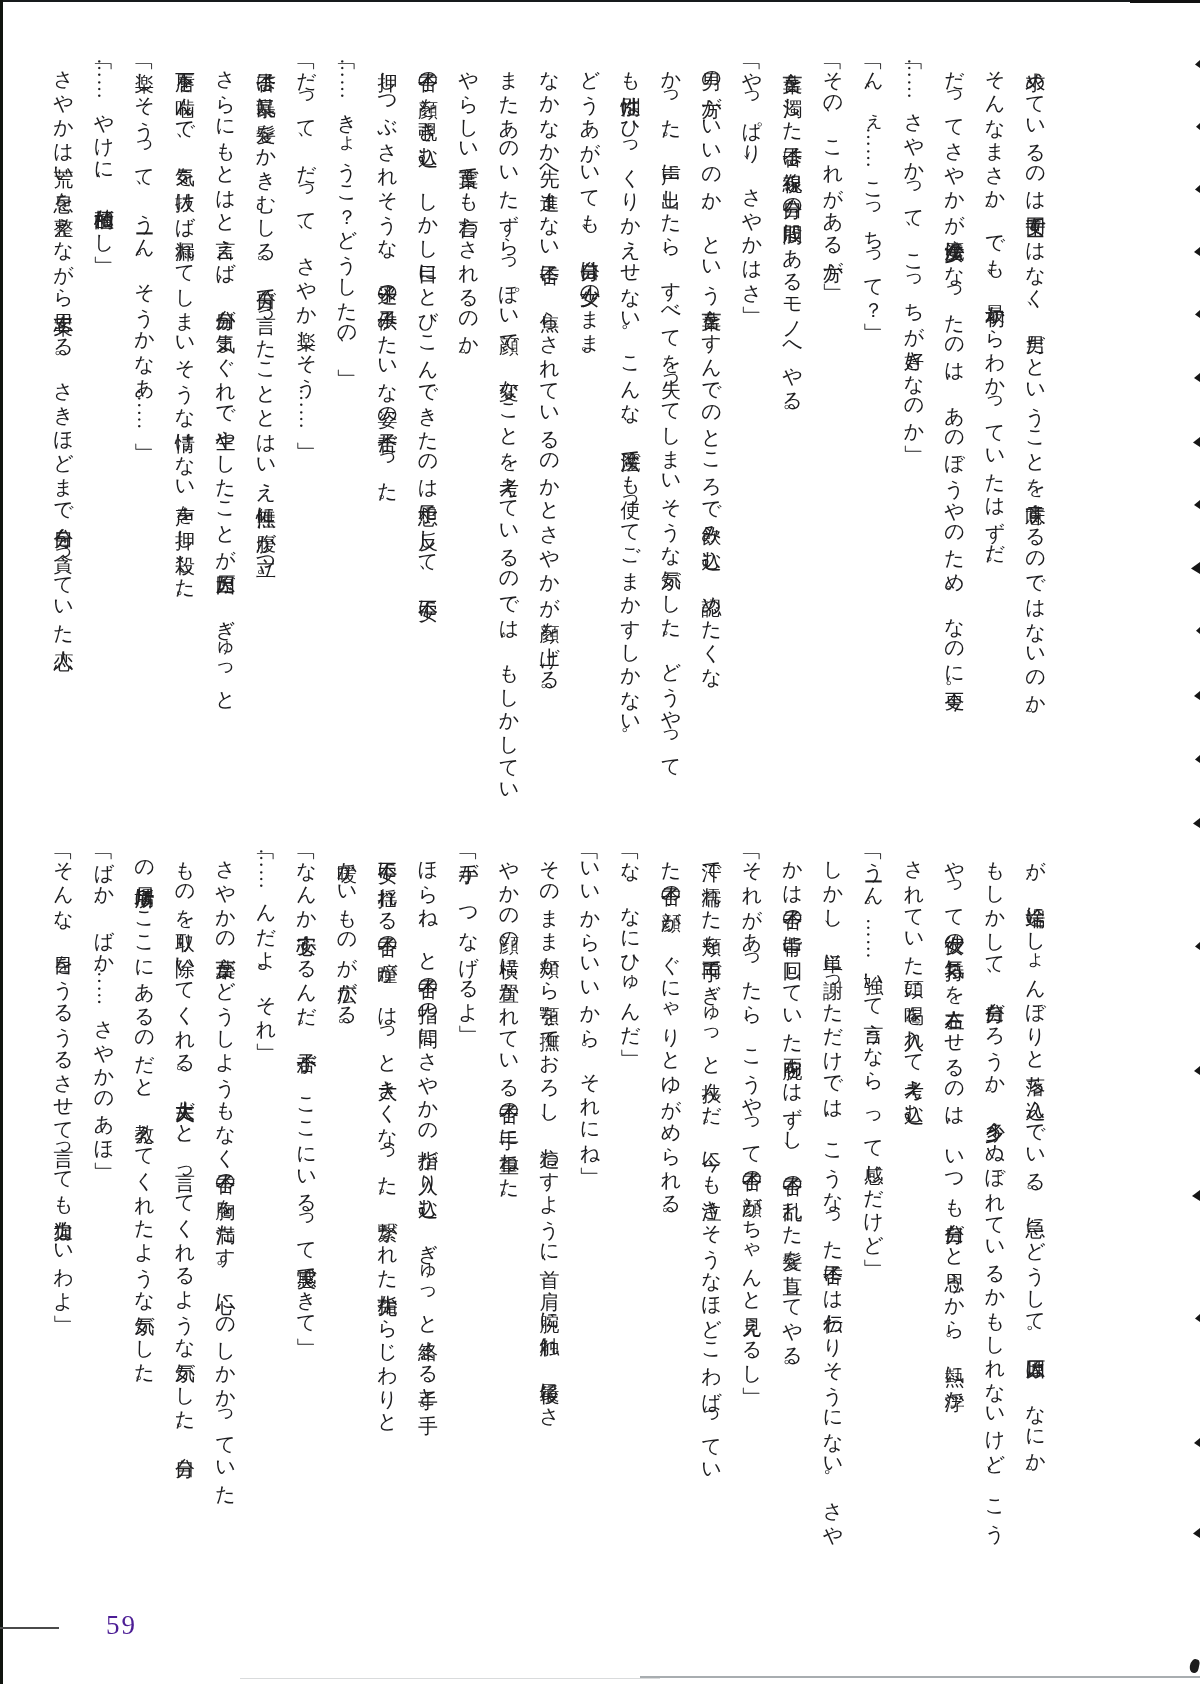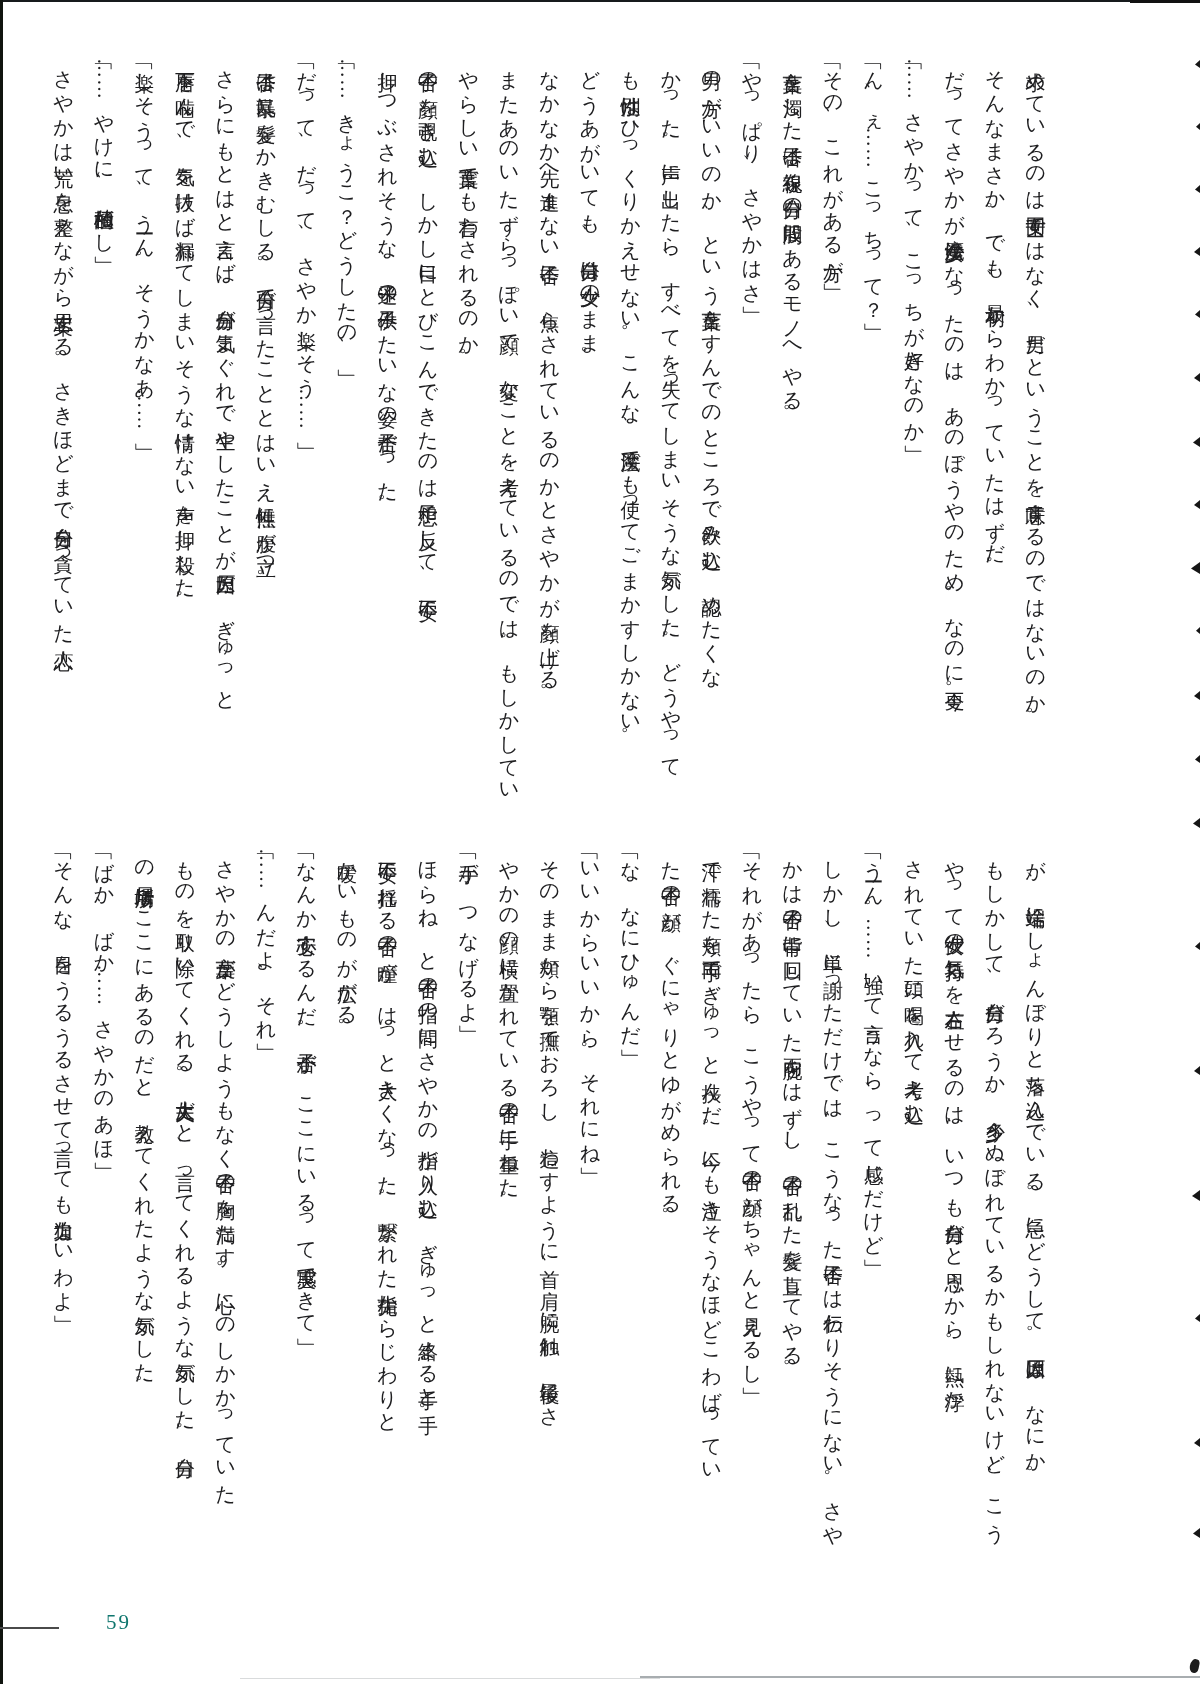--- a/index.html
+++ b/index.html
@@ -26,21 +26,21 @@
   .tier1{top:57px;height:756px;}
   .tier2{top:847px;height:744px;}
   .tier p.col{margin:0;padding:0;}
   
   .pageno-rule{
     position:absolute;left:0;top:1627px;
     width:59px;height:2px;background:#4a4a4a;
   }
   .pageno{
     position:absolute;left:106px;top:1610px;
-    font-size:21px;color:#0f766e;letter-spacing:2px;
+    font-size:27px;color:#4c1d95;letter-spacing:2px;
     font-family:"Liberation Serif","DejaVu Serif",serif;
   }
   
   .edge-left{position:absolute;left:0;top:0;width:3px;height:1684px;background:#10140f;}
   .edge-top{position:absolute;left:0;top:0;width:1200px;height:2px;background:#171a1c;}
   .edge-top-right{position:absolute;right:0;top:0;width:70px;height:3px;background:#111;}
   .edge-bottom-faint{position:absolute;left:240px;top:1678px;width:420px;height:1px;background:#d9dbdc;}
   .edge-bottom-strong{position:absolute;right:0;top:1676px;width:560px;height:2px;background:#a8adb0;}
   .corner-blob{
     position:absolute;right:1px;top:1659px;width:9px;height:14px;

